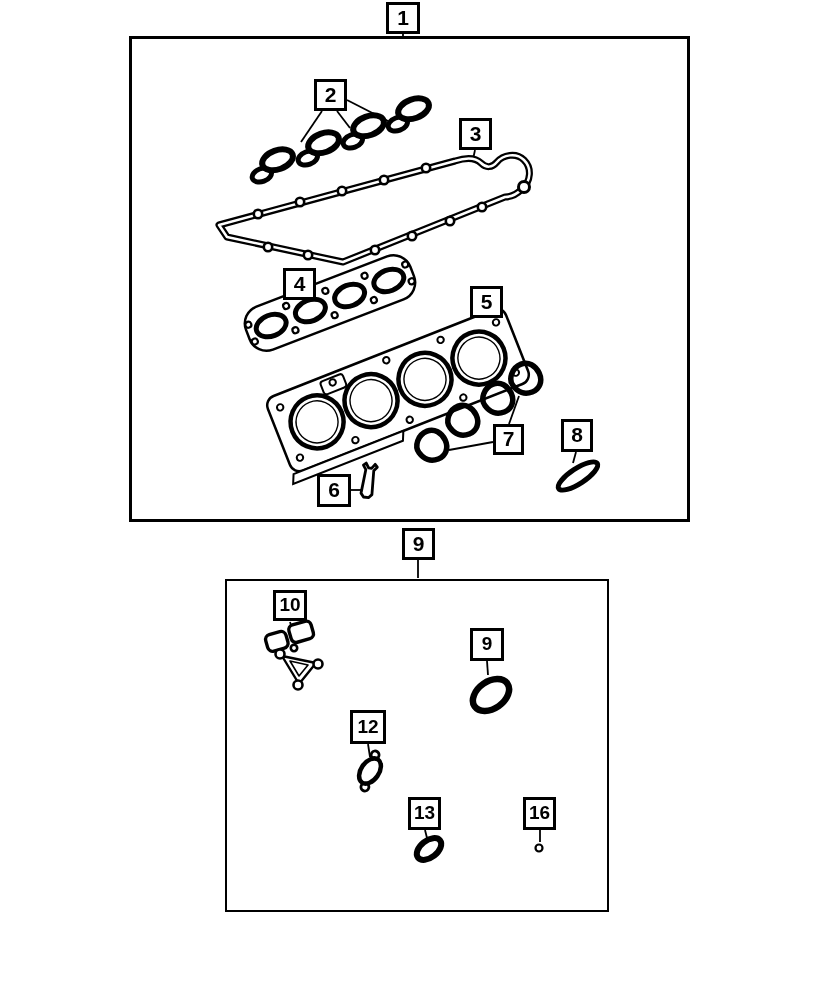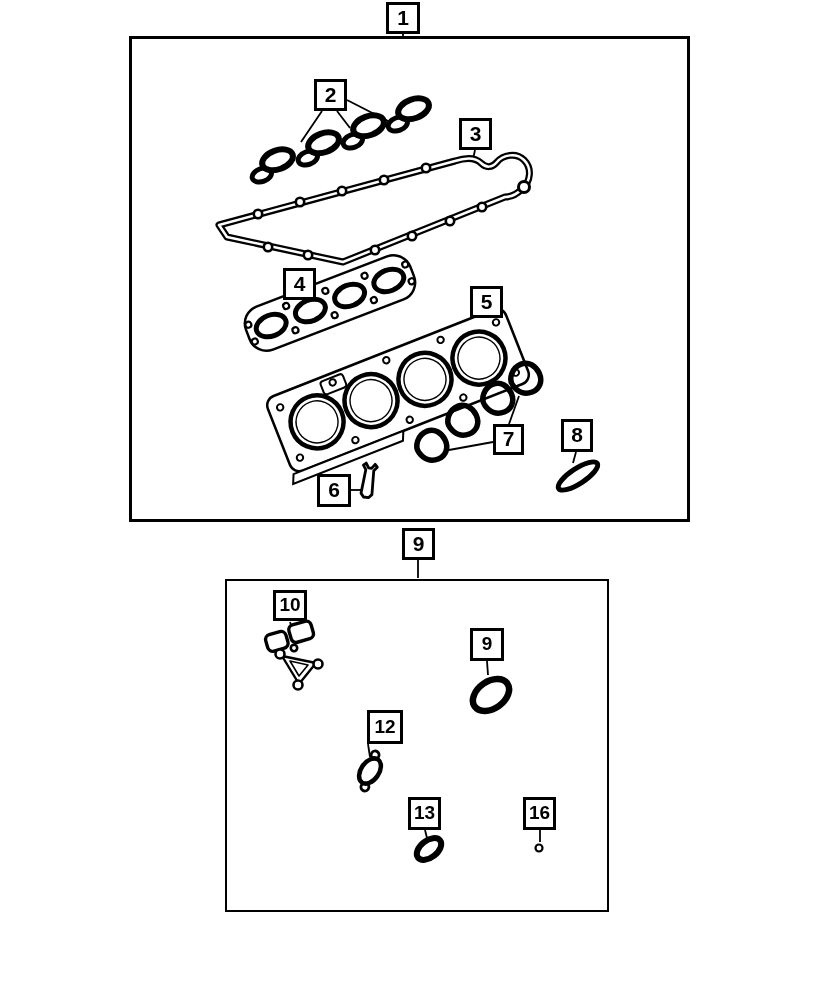--- a/index.html
+++ b/index.html
@@ -223,17 +223,17 @@
   <div class="callout" style="left:314px;top:79px;width:33px;height:32px;">2</div>
   <div class="callout" style="left:459px;top:118px;width:33px;height:32px;">3</div>
   <div class="callout" style="left:283px;top:268px;width:33px;height:32px;">4</div>
   <div class="callout" style="left:470px;top:286px;width:33px;height:32px;">5</div>
   <div class="callout" style="left:317px;top:474px;width:34px;height:33px;">6</div>
   <div class="callout" style="left:493px;top:424px;width:31px;height:31px;line-height:24px;">7</div>
   <div class="callout" style="left:561px;top:419px;width:32px;height:33px;">8</div>
   <div class="callout" style="left:402px;top:528px;width:33px;height:32px;">9</div>
   <div class="callout" style="left:273px;top:590px;width:34px;height:31px;line-height:24px;font-size:19px;">10</div>
   <div class="callout" style="left:470px;top:628px;width:34px;height:33px;line-height:26px;font-size:19px;">9</div>
-  <div class="callout" style="left:367px;top:710px;width:36px;height:34px;line-height:27px;font-size:19px;">12</div>
+  <div class="callout" style="left:350px;top:710px;width:36px;height:34px;line-height:27px;font-size:19px;">12</div>
   <div class="callout" style="left:408px;top:797px;width:33px;height:33px;line-height:26px;font-size:19px;">13</div>
   <div class="callout" style="left:523px;top:797px;width:33px;height:33px;line-height:26px;font-size:19px;">16</div>
 
 </div>
 
 </body></html>

